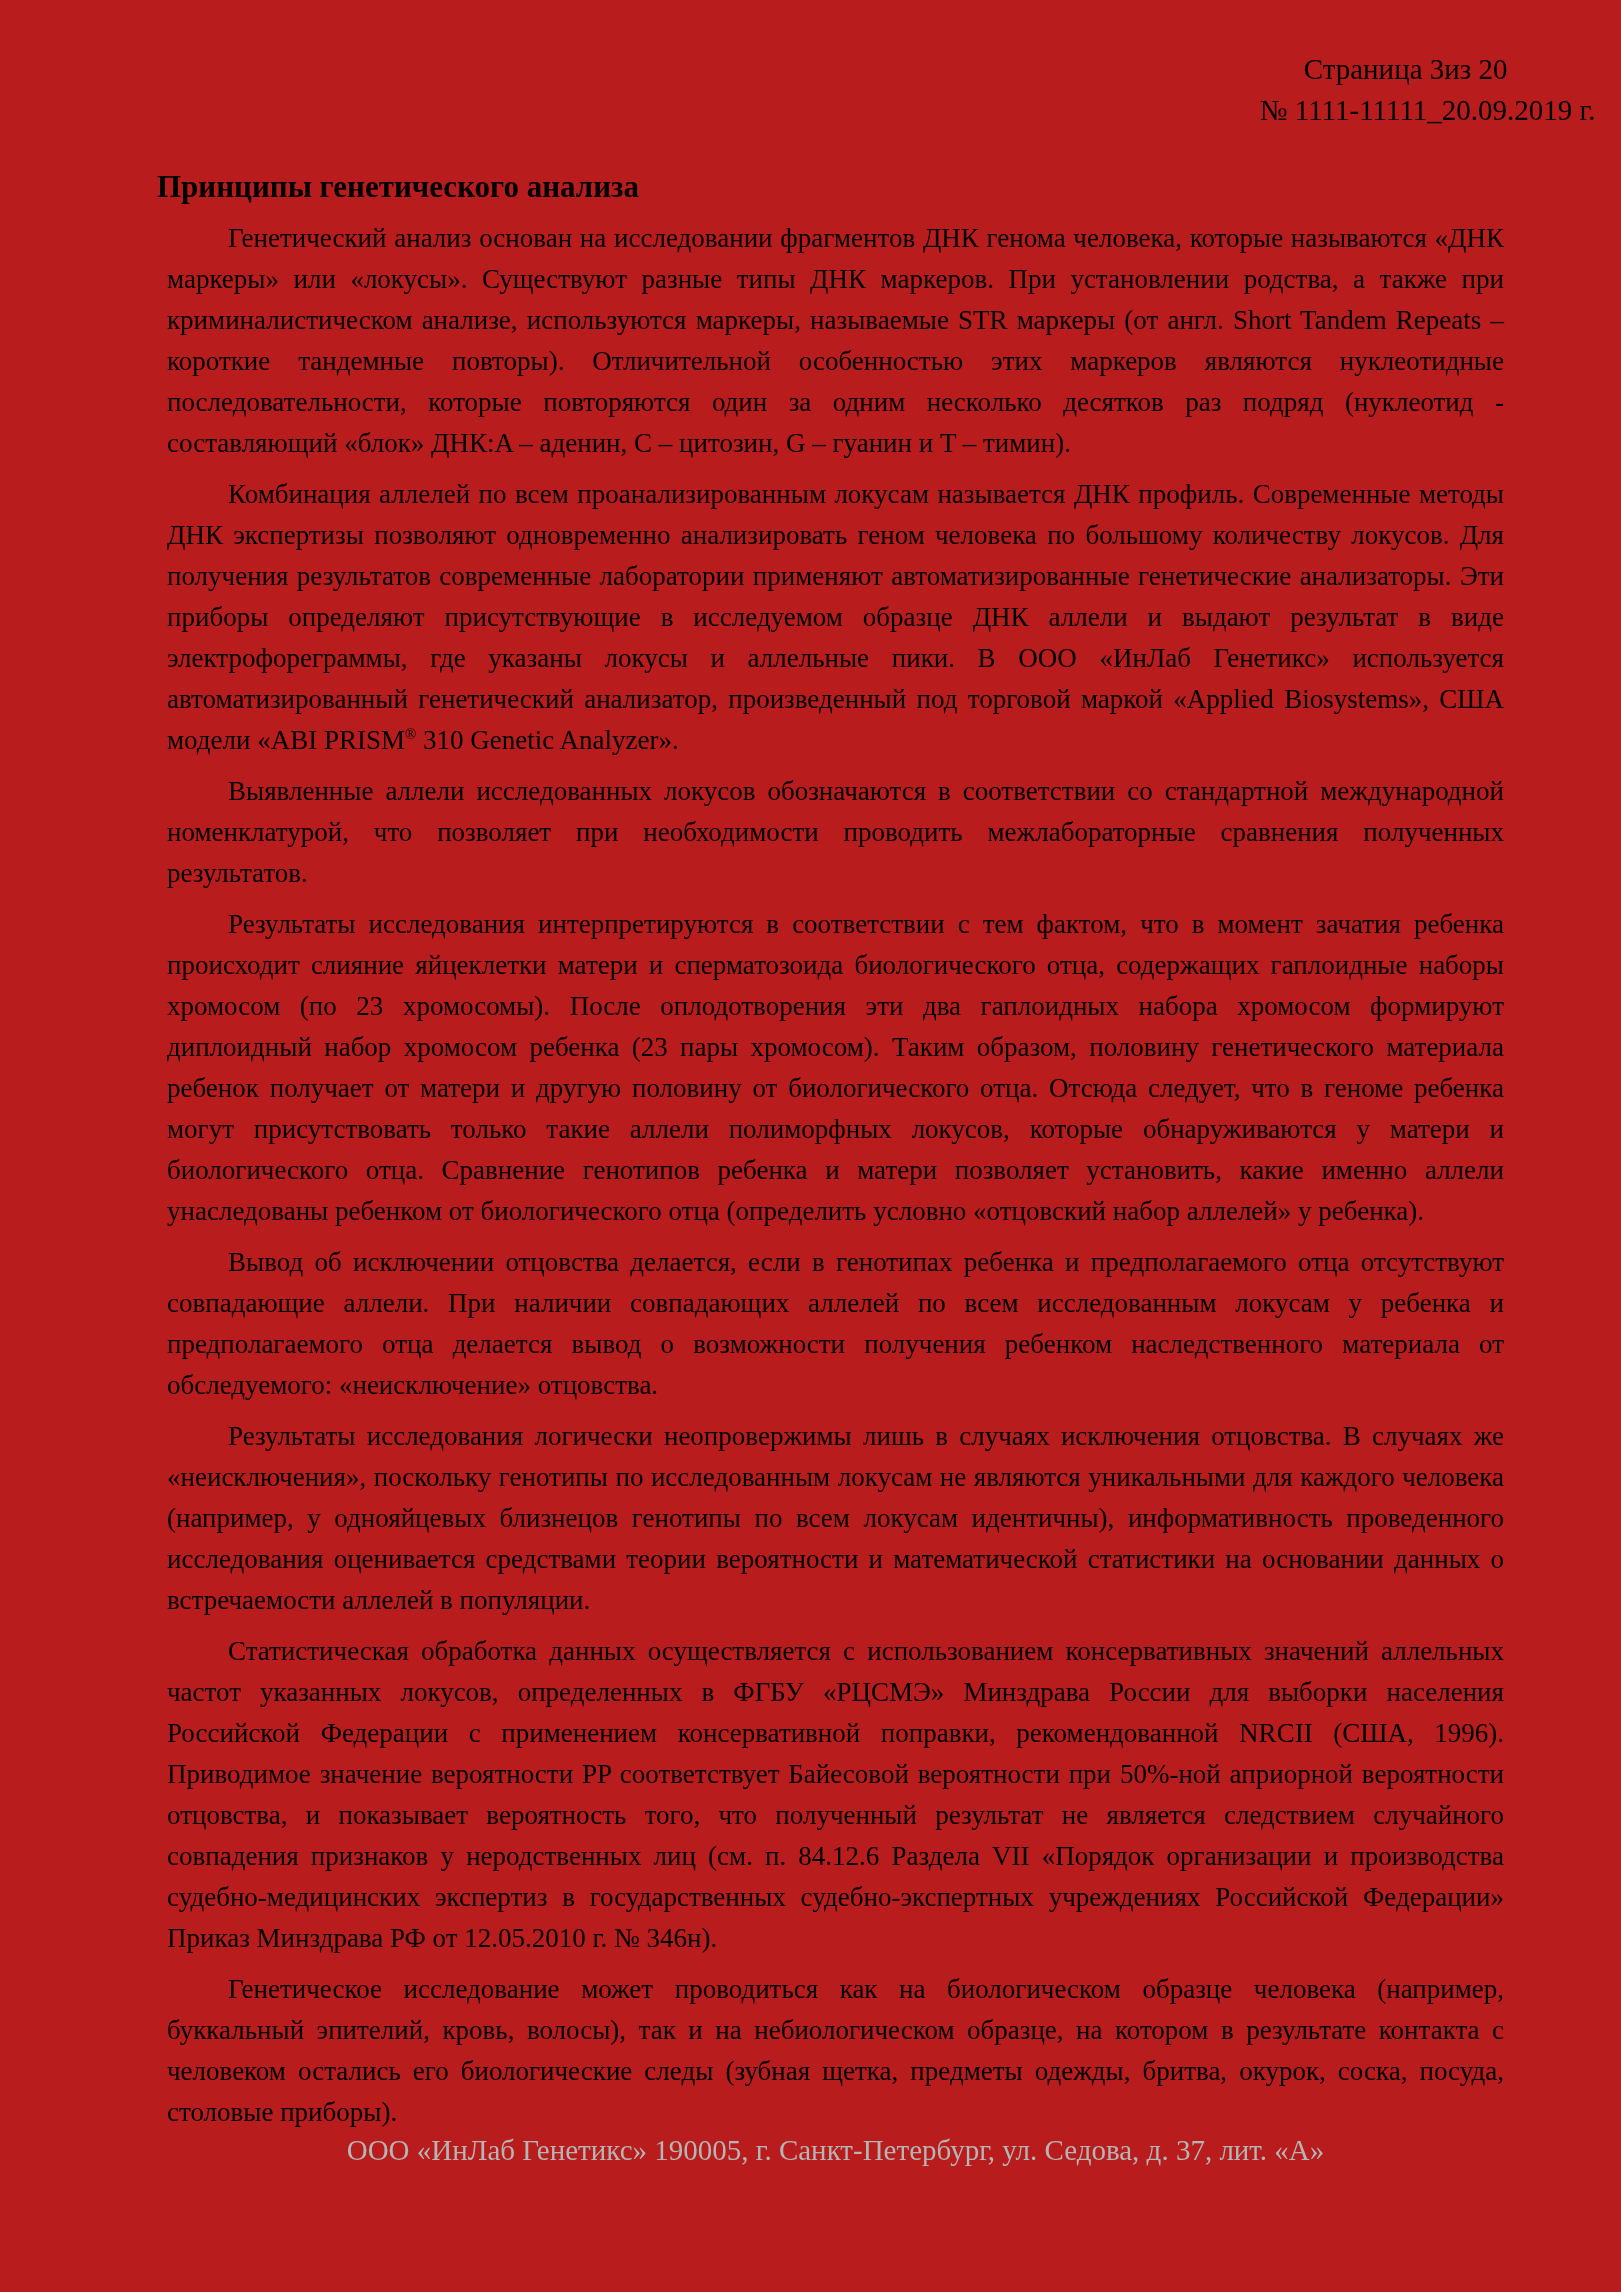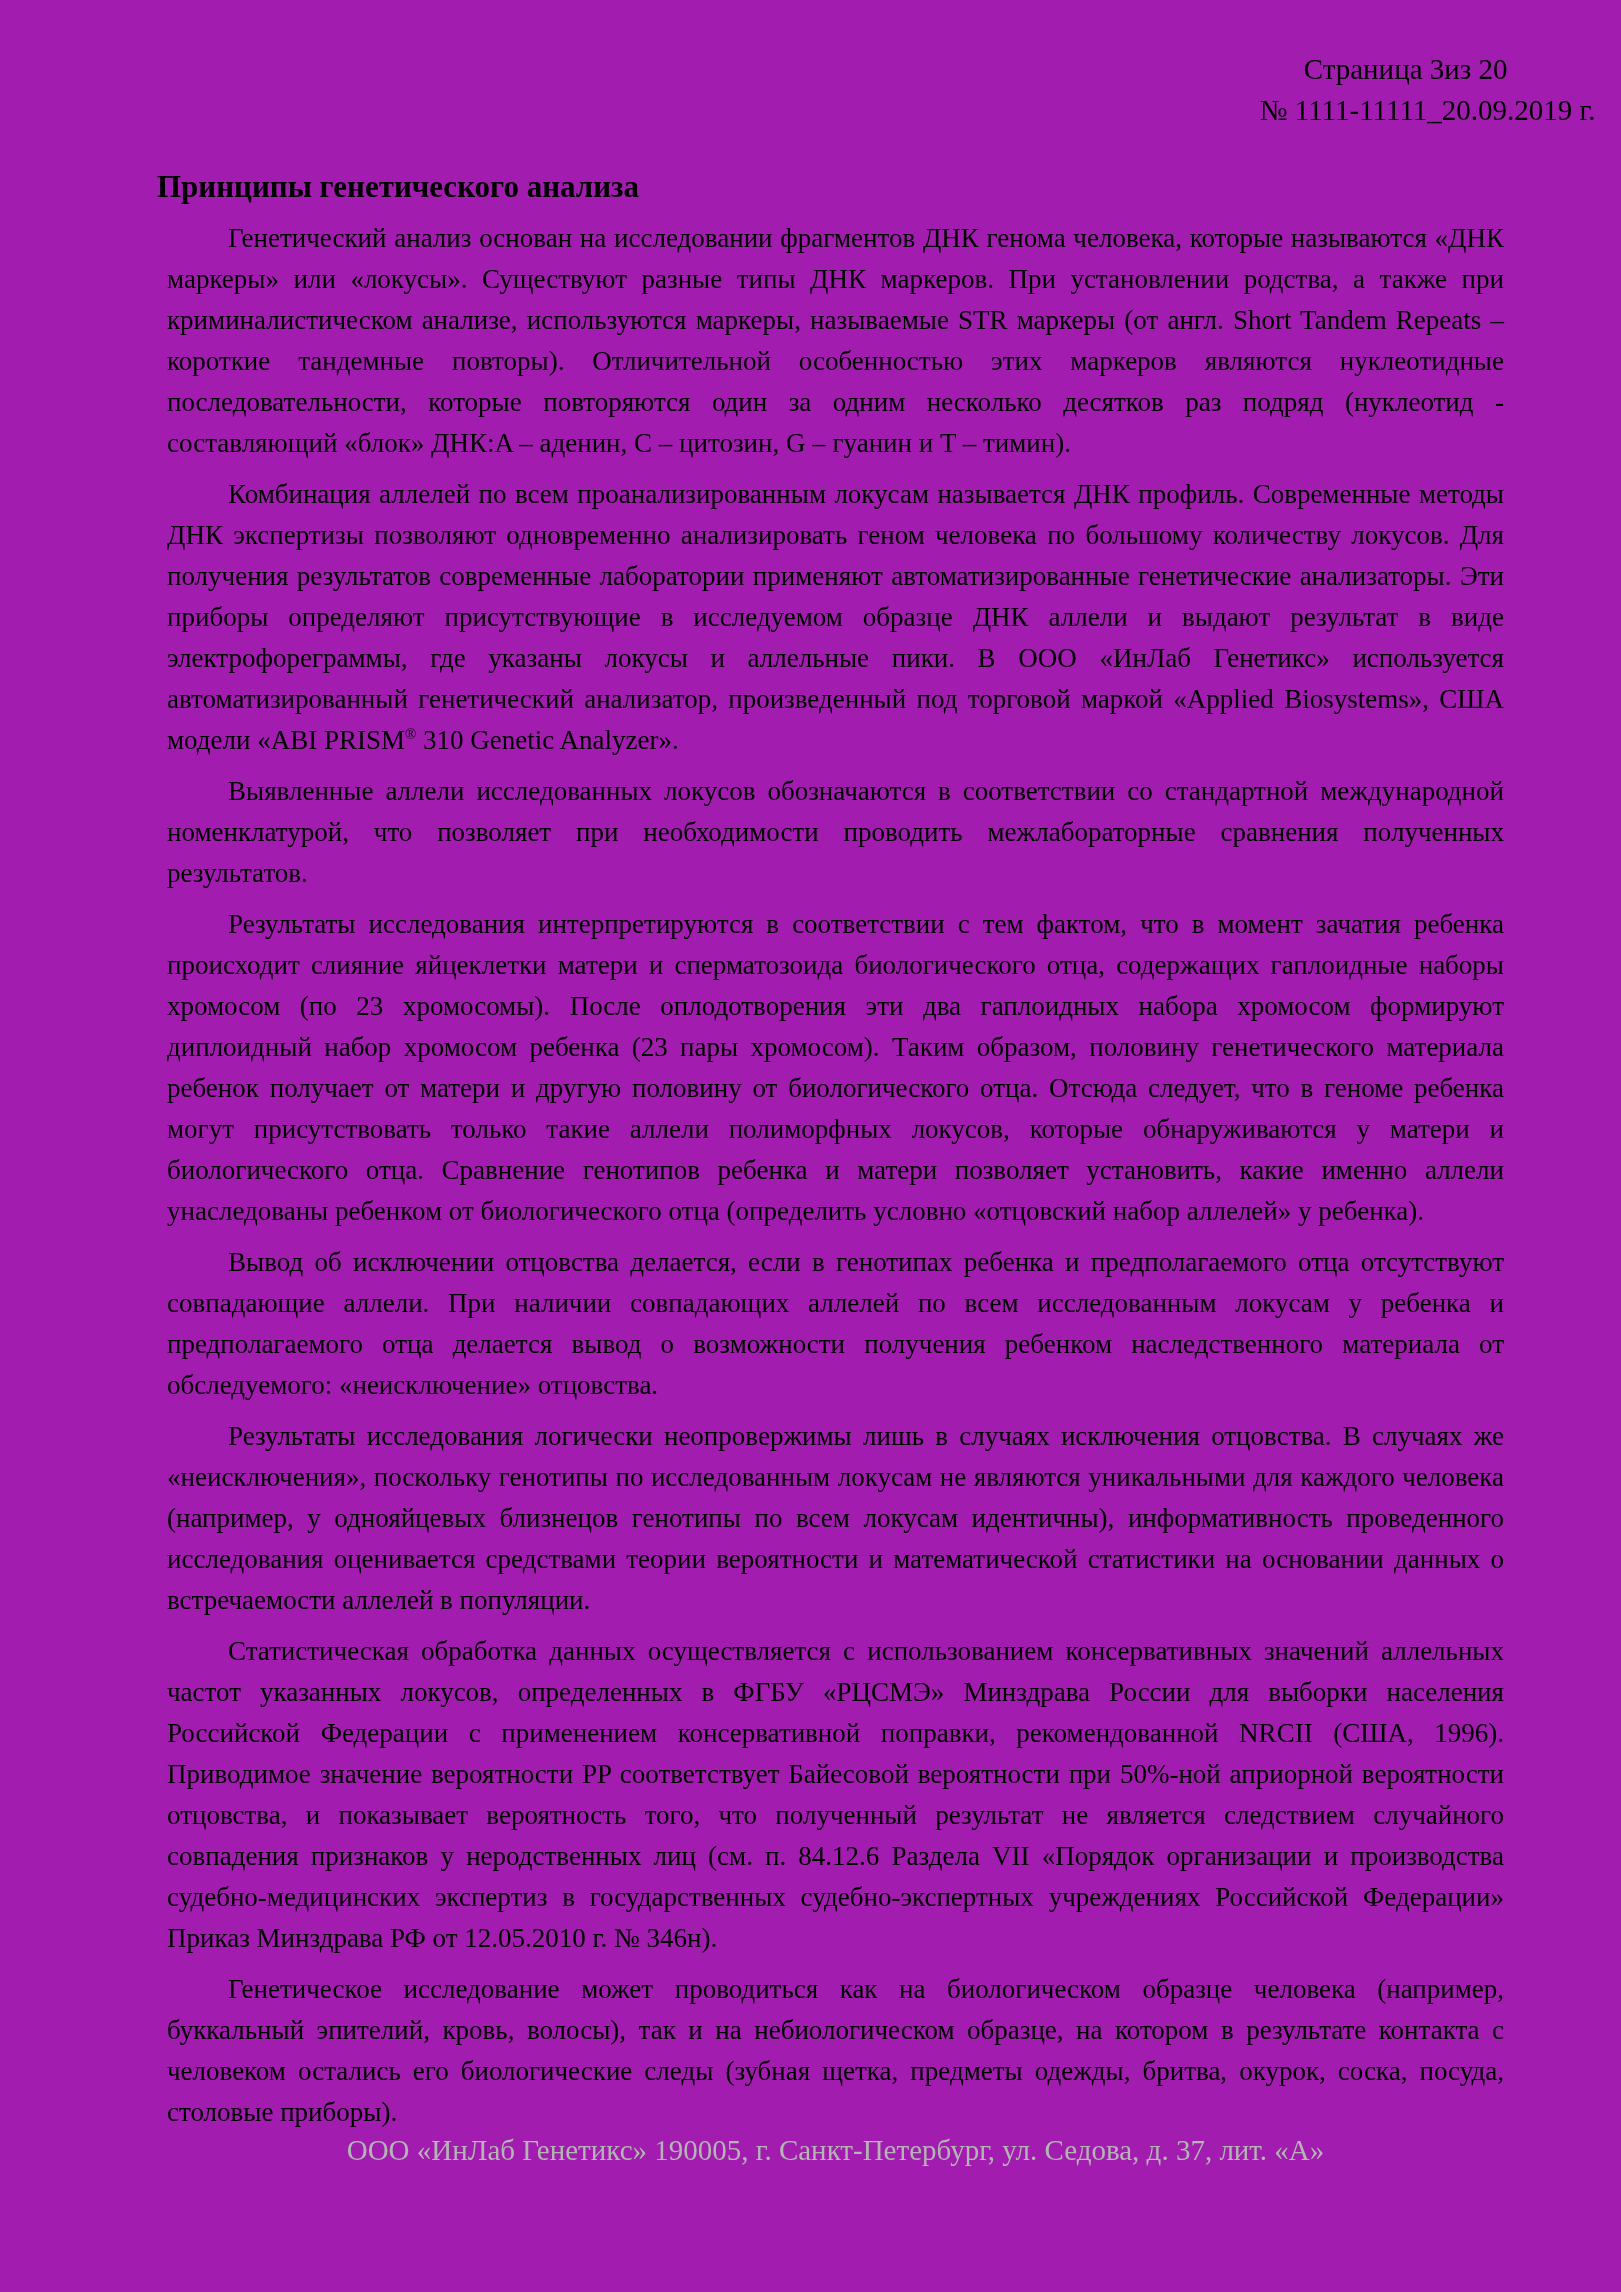--- a/index.html
+++ b/index.html
@@ -4,21 +4,21 @@
 <style>
   html, body {
     margin: 0;
     padding: 0;
     background: #ffffff;
   }
   .page {
     position: relative;
     width: 1621px;
     height: 2293px;
-    background: #a21caf;
+    background: #b91c1c;
     font-family: "Liberation Serif", "DejaVu Serif", serif;
     color: #000000;
     overflow: hidden;
   }
   .page-header {
     position: absolute;
     top: 49px;
     left: 157px;
     right: 25.5px;
     text-align: right;

